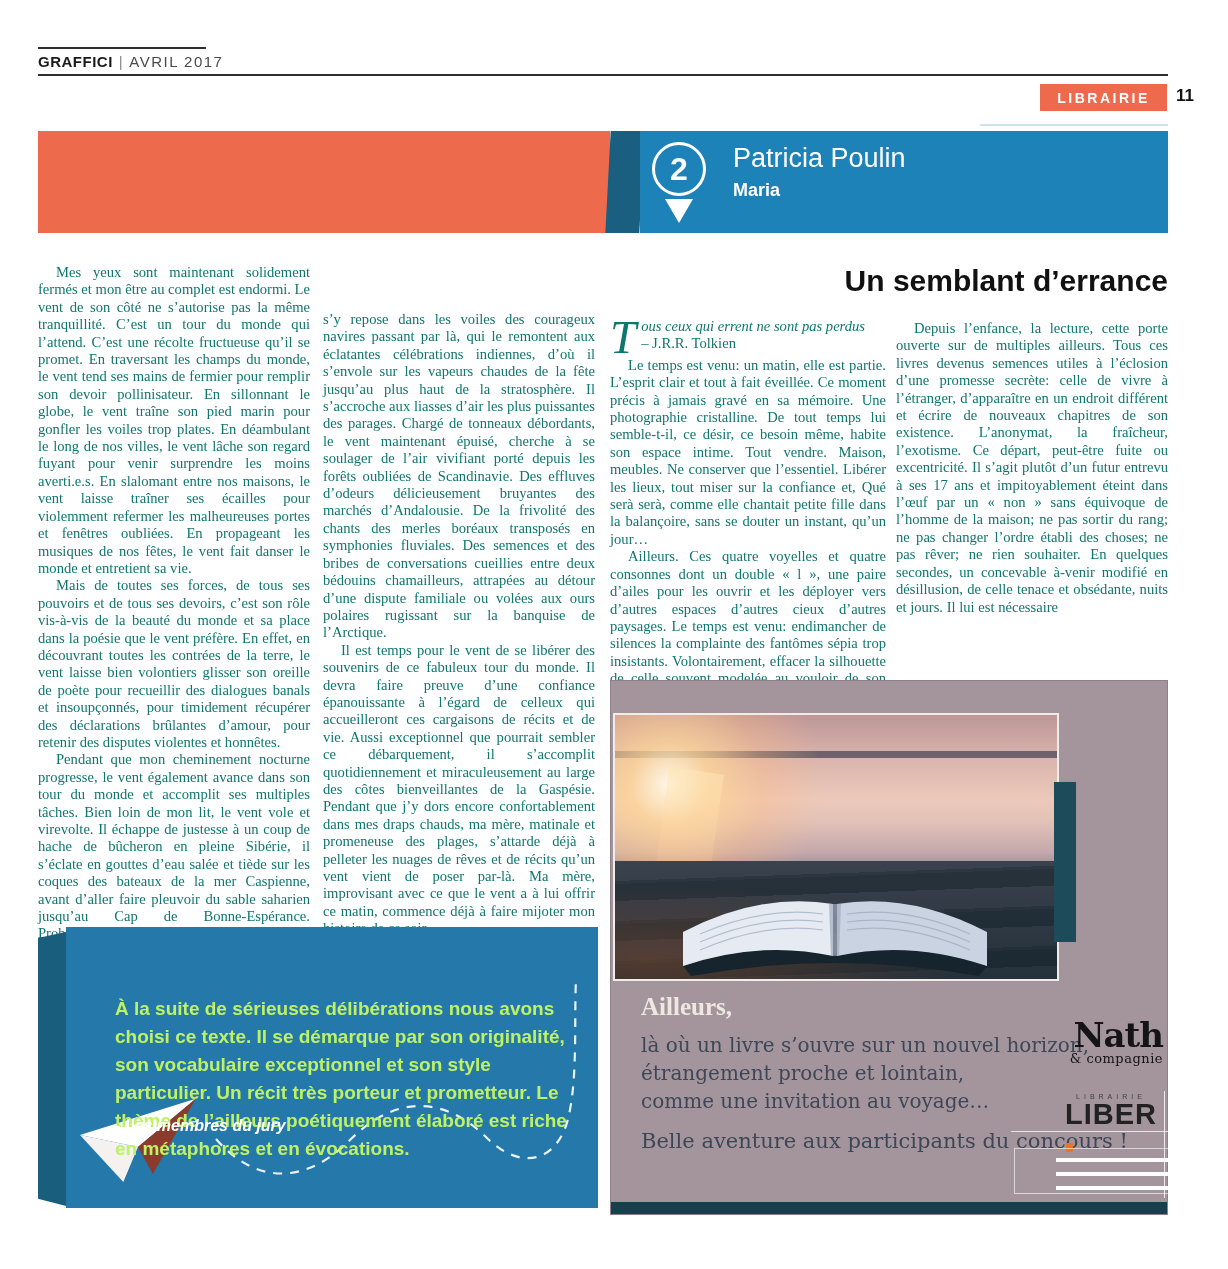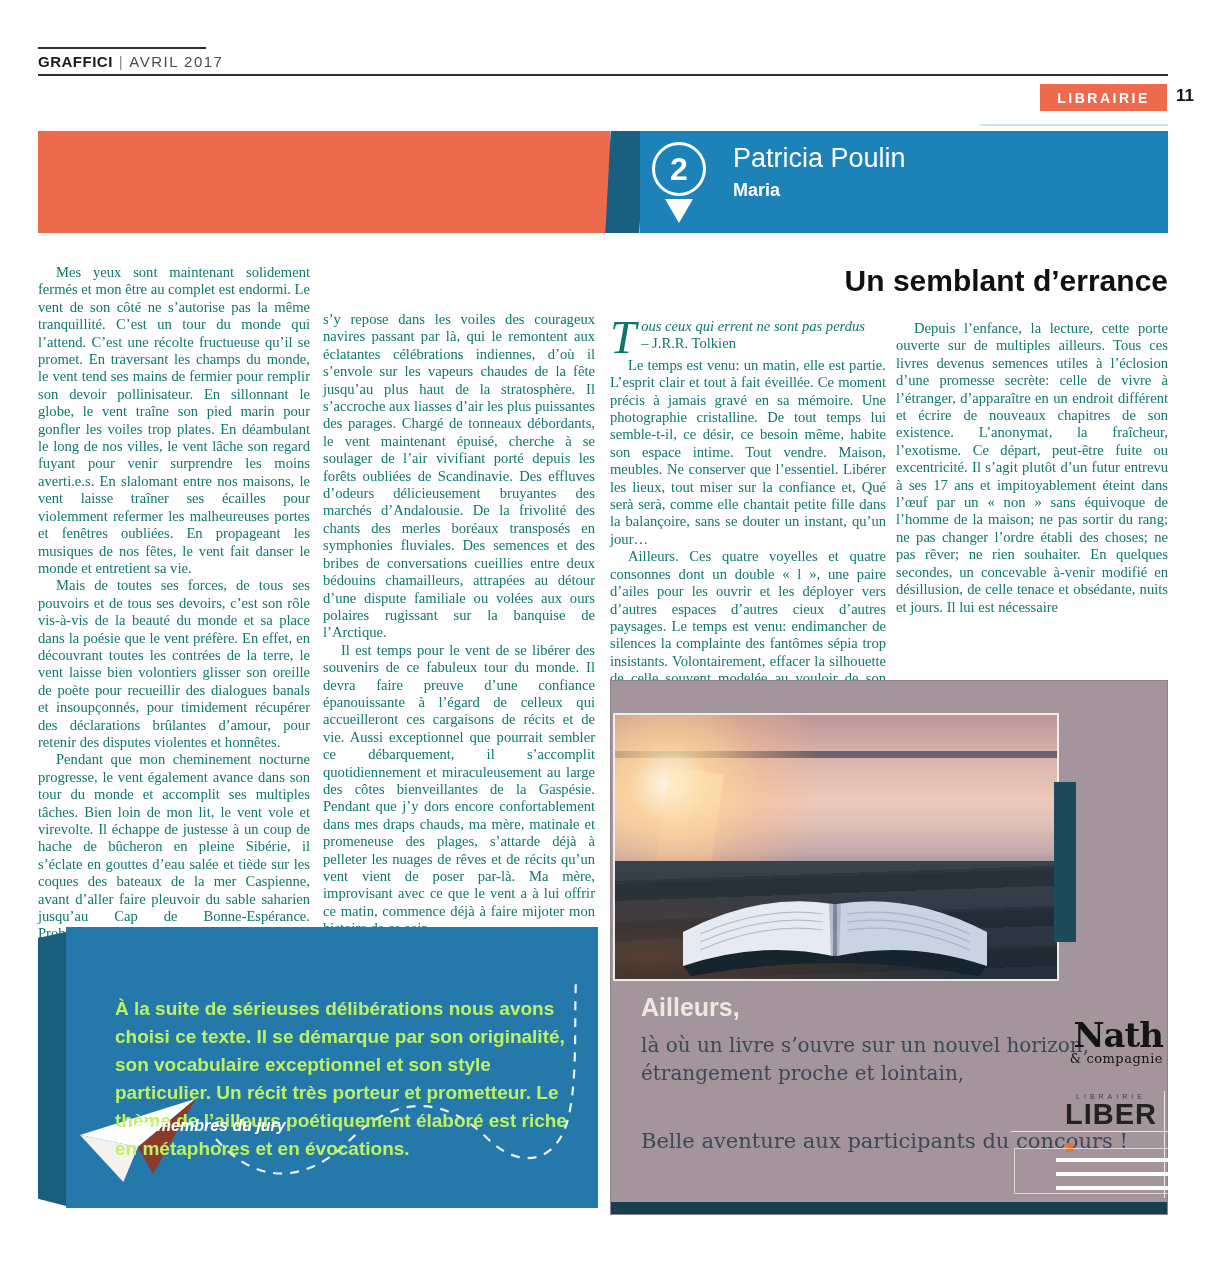--- a/index.html
+++ b/index.html
@@ -74,21 +74,21 @@
          background:radial-gradient(circle at 35% 35%, rgba(255,250,235,.95) 0%,
                     rgba(255,215,150,.75) 16%, rgba(255,190,130,.35) 38%, transparent 62%); }
   .sunstreak { position:absolute; left:42px; top:55px; width:55px; height:175px; transform:rotate(8deg);
                background:linear-gradient(180deg, rgba(255,230,180,.55), rgba(255,200,150,.25), transparent); }
   .dock { position:absolute; left:0; bottom:0; width:100%; height:118px;
           background:radial-gradient(ellipse at 8% 85%, rgba(125,72,45,.55), transparent 55%),
                      linear-gradient(180deg, rgba(60,55,60,.15), rgba(18,32,40,.55)),
                      repeating-linear-gradient(178deg, #3a4450 0 20px, #2c3844 20px 23px, #25323c 23px 40px); }
   .book-svg { position:absolute; left:50px; bottom:0; }
   .teal-rect { position:absolute; left:443px; top:101px; width:22px; height:160px; background:#1d4b59; }
-  .ad-headline { position:absolute; left:30px; top:312px; font-family:Liberation Sans, sans-serif;
+  .ad-headline { position:absolute; left:30px; top:312px; font-family:Liberation Serif, serif;
                  font-weight:bold; font-size:25px; color:#efe8e2;text-align:center; }
   .ad-line { position:absolute; left:30px; font-family:"DejaVu Serif",serif; font-size:20px; color:#3d4757; }
   .ad-l1 { top:352px; } .ad-l2 { top:380px; } .ad-l3 { top:408px; }
   .ad-closing { position:absolute; left:30px; top:448px; font-family:"DejaVu Serif",serif;
                 font-size:21px; color:#3d4757; }
   .logo-nath { position:absolute; left:440px; top:338px; width:112px; text-align:right; color:#141414; }
   .logo-nath .nath { font-family:"DejaVu Serif",serif; font-weight:bold; font-size:34px; line-height:32px; letter-spacing:-1px; }
   .logo-nath .cie  { font-family:"DejaVu Serif",serif; font-size:13px; letter-spacing:.5px; }
   .logo-liber { position:absolute; left:452px; top:412px; width:96px; text-align:center; color:#2b2b2b; }
   .logo-liber .librairie { font-family:"Liberation Sans",sans-serif; font-size:7px; letter-spacing:4px; color:#44404a; }
@@ -186,20 +186,21 @@
             <path d="M305,88 Q240,60 182,68"></path>
             <path d="M305,96 Q240,68 182,76"></path>
         </g>
       </svg>
     </div>
     <div class="teal-rect"></div>
 
     <div class="ad-headline">Ailleurs,</div>
     <div class="ad-line ad-l1">là où un livre s’ouvre sur un nouvel horizon,</div>
     <div class="ad-line ad-l2">étrangement proche et lointain,</div>
+    <div class="ad-line ad-l3">comme une invitation au voyage…</div>
     <div class="ad-closing">Belle aventure aux participants du concours !</div>
 
     <div class="logo-nath">
       <div class="nath">Nath</div>
       <div class="cie">&amp; compagnie</div>
     </div>
     <div class="logo-liber">
       <div class="librairie">LIBRAIRIE</div>
       <div class="liber">LIBER</div>
     </div>

